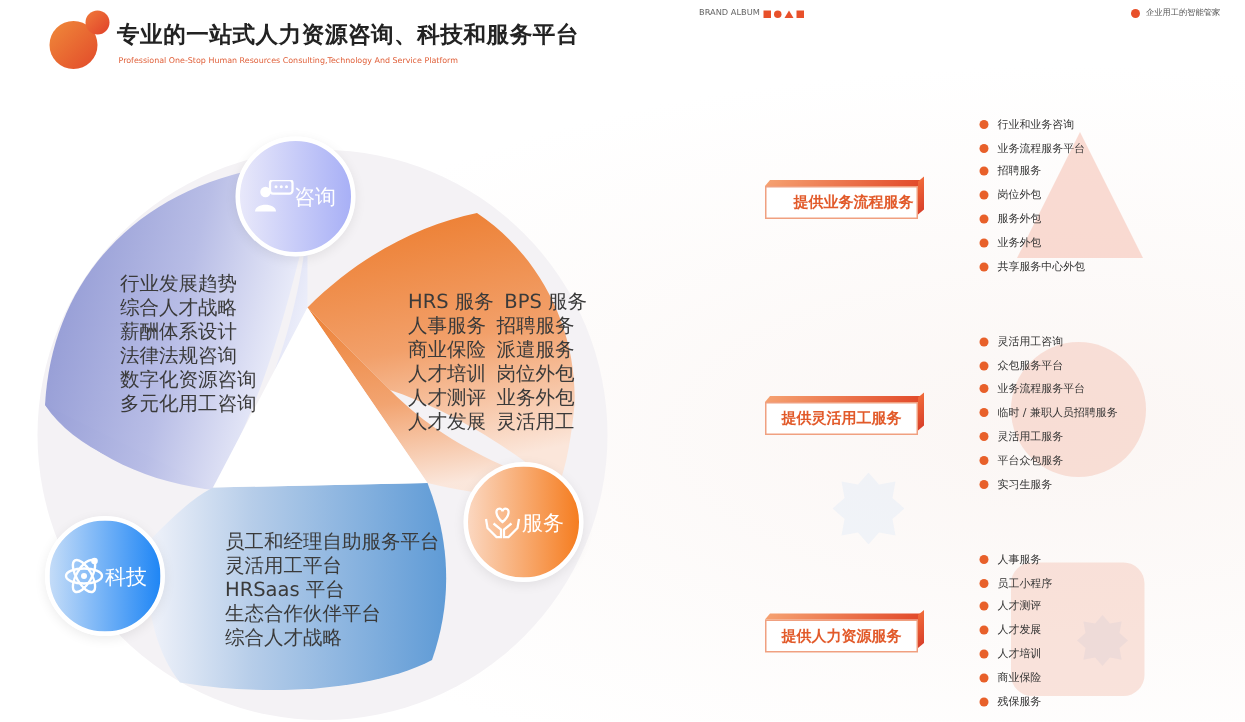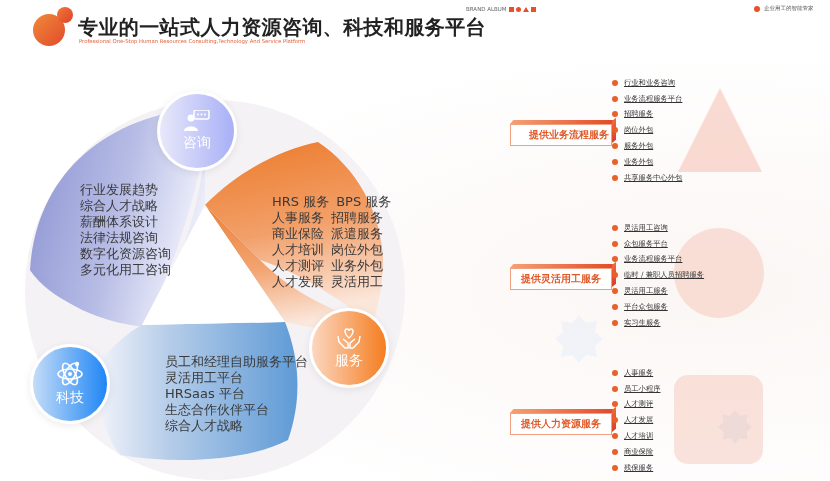--- a/index.html
+++ b/index.html
@@ -6,62 +6,62 @@
   html, body { width: 830px; height: 481px; overflow: hidden; background: #ffffff; }
   body { position: relative; font-family: "DejaVu Sans", "Liberation Sans", sans-serif; color: #333; }
 
   .page-bg { position: absolute; inset: 0; background: radial-gradient(ellipse at 85% 60%, #fbf6f4 0%, #ffffff 60%); }
 
   
   .logo-big { position: absolute; left: 33px; top: 14px; width: 32px; height: 32px; border-radius: 50%;
     background: linear-gradient(135deg, #f08a3a, #e24a2a); }
   .logo-small { position: absolute; left: 57px; top: 7px; width: 16px; height: 16px; border-radius: 50%;
     background: linear-gradient(135deg, #f07a3a, #e0402a); }
-  .title { position: absolute; left: 78px; top: 14px; font-size: 20px; font-weight: bold; color: #222; letter-spacing: 0.4px; white-space: nowrap; }
+  .title { position: absolute; left: 78px; top: 14px; font-size: 15px; font-weight: bold; color: #222; letter-spacing: 0.4px; white-space: nowrap; }
   .subtitle { position: absolute; left: 79px; top: 38px; font-size: 5.3px; color: #e0603a; white-space: nowrap; }
 
   .brand { position: absolute; left: 466px; top: 6px; font-size: 5.5px; color: #666; display: flex; align-items: center; gap: 2px; white-space: nowrap; }
   .brand .sq { width: 5px; height: 5px; background: #e8502a; display: inline-block; }
   .brand .ci { width: 5px; height: 5px; background: #e8502a; border-radius: 50%; display: inline-block; }
   .brand .tr { width: 0; height: 0; border-left: 3px solid transparent; border-right: 3px solid transparent; border-bottom: 5px solid #e8502a; display: inline-block; }
   .slogan { position: absolute; left: 754px; top: 5px; display: flex; align-items: center; gap: 4px; font-size: 5.5px; color: #555; white-space: nowrap; }
   .slogan .dot { width: 6px; height: 6px; border-radius: 50%; background: #e8502a; }
 
   
   .ring-svg { position: absolute; left: 0; top: 60px; }
 
-  .node { position: absolute; border-radius: 50%; border: 3px solid #fff; display: flex; flex-direction: column; align-items: center; justify-content: center; color: #fff; box-shadow: 0 2px 8px rgba(0,0,0,0.08); }
+  .node { position: absolute; border-radius: 50%; border: 3px solid #fff; display: flex; flex-direction: row; align-items: center; justify-content: center; color: #fff; box-shadow: 0 2px 8px rgba(0,0,0,0.08); }
   .node .label { font-size: 14px; margin-top: 2px; }
   .node-consult { left: 157px; top: 91px; width: 80px; height: 80px; background: linear-gradient(90deg, #e8e8fa, #a8b0f6); }
   .node-tech { left: 30px; top: 344px; width: 80px; height: 80px; background: linear-gradient(90deg, #c4dcf8, #1f86f5); }
   .node-service { left: 309px; top: 308px; width: 80px; height: 80px; background: linear-gradient(90deg, #fbd7c0, #f57d20); text-align: center; }
 
   .seg-list { position: absolute; font-size: 13px; color: #3a3a3a; line-height: 16px; white-space: nowrap; }
   .seg-consult { left: 80px; top: 182px; }
   .seg-service { left: 272px; top: 194px; }
   .seg-service span.gap { display: inline-block; width: 7px; }
-  .seg-tech { left: 150px; top: 354px; margin-left: 15px; }
+  .seg-tech { left: 150px; top: 354px; }
 
   
   .shape-tri { position: absolute; left: 678px; top: 88px; width: 0; height: 0;
     border-left: 42px solid transparent; border-right: 42px solid transparent; border-bottom: 84px solid rgba(244,178,160,0.45); }
   .shape-circle { position: absolute; left: 674px; top: 228px; width: 90px; height: 90px; border-radius: 50%; background: rgba(244,190,175,0.45); }
   .shape-rsq { position: absolute; left: 674px; top: 375px; width: 89px; height: 89px; border-radius: 14px; background: rgba(244,190,175,0.42); }
 
   .cat-box { position: absolute; left: 510px; width: 102px; height: 22px; background: #fff; border: 1px solid #f0a080;
     font-size: 10px; color: #e25a2a; display: flex; align-items: center; justify-content: center; white-space: nowrap; font-weight: bold; }
   .cat-box::before { content: ""; position: absolute; left: -1px; top: -5px; width: 102px; height: 4px;
     background: linear-gradient(90deg, #f5a070, #e24a2a); transform: skewX(-40deg); transform-origin: bottom left; }
   .cat-box::after { content: ""; position: absolute; right: -5px; top: -4px; width: 4px; height: 22px;
     background: linear-gradient(180deg, #f06a3a, #d9402a); transform: skewY(-40deg); transform-origin: top left; }
   .cat-1 { top: 124px; padding-left: 16px; }
   .cat-2 { top: 268px; }
   .cat-3 { top: 413px; text-align: right; }
 
-  .item-list { position: absolute; left: 612px; list-style: none; text-decoration: underline; }
+  .item-list { position: absolute; left: 653px; list-style: none; }
   .item-list li { display: flex; align-items: center; height: 15.8px; font-size: 7.3px; color: #333; white-space: nowrap; }
   .item-list li .bullet { width: 6px; height: 6px; border-radius: 50%; background: #e8602a; margin-right: 6px; flex: none; }
   .list-1 { top: 75px; }
   .list-2 { top: 220px; }
   .list-3 { top: 365px; }
 
   .deco { position: absolute; opacity: 0.35; }
 </style>
 </head>
 <body>

